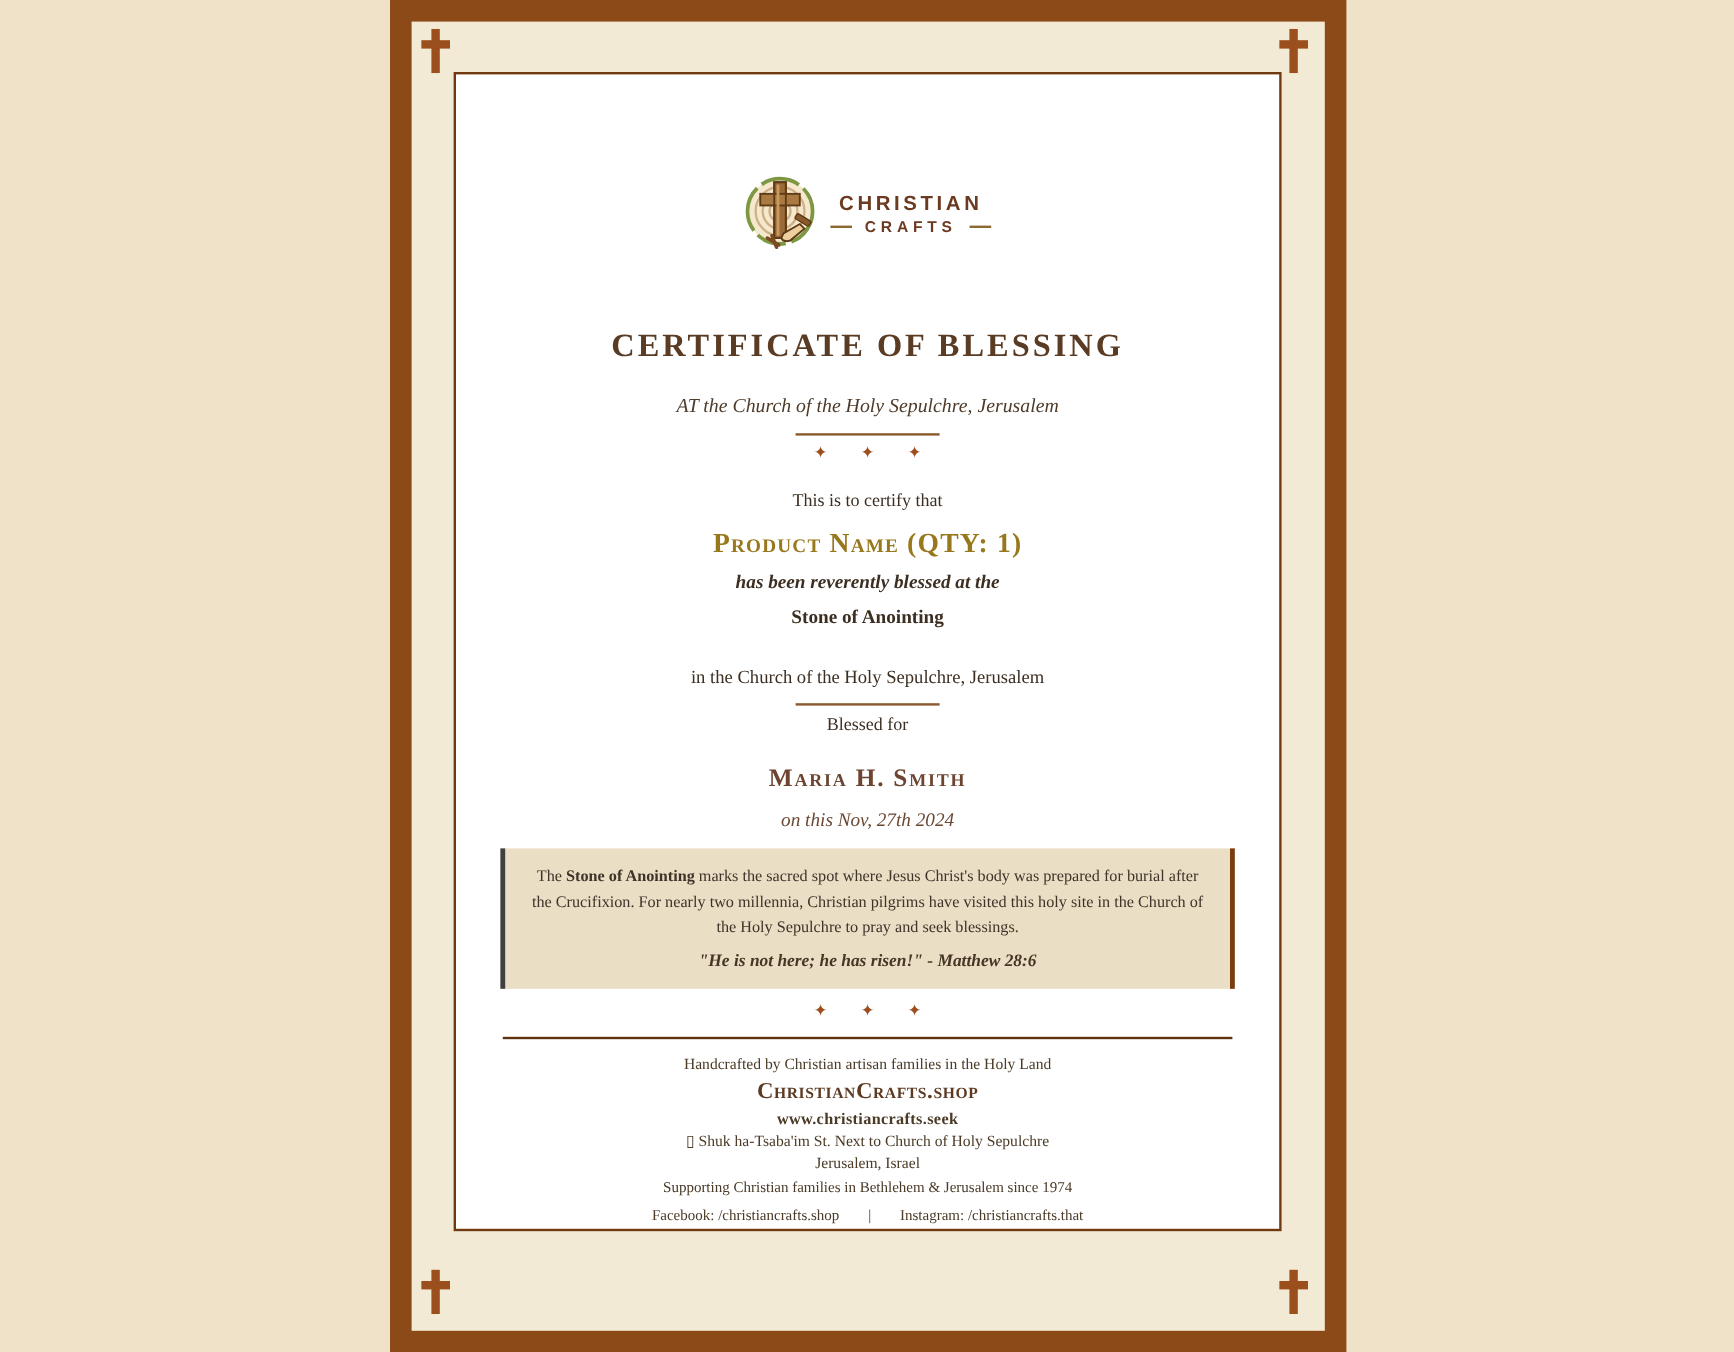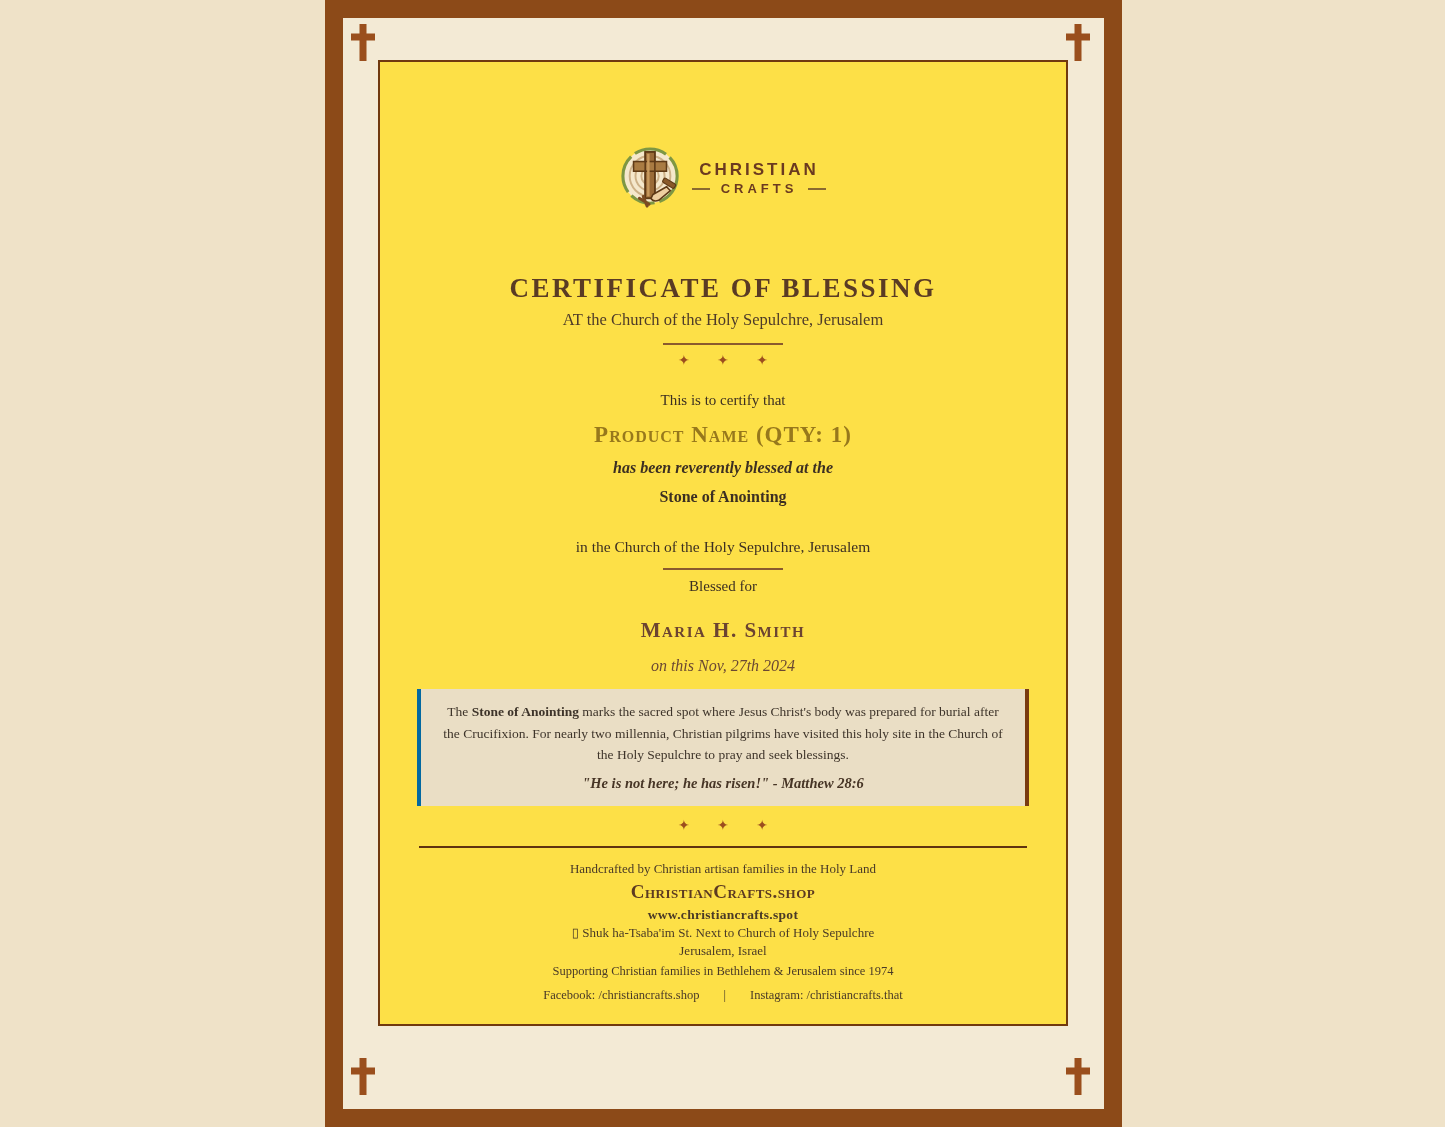--- a/index.html
+++ b/index.html
@@ -17,21 +17,21 @@
   }
   .corner-cross{position:absolute;width:24px;height:37px;}
   .corner-cross.tl{left:8px;top:6px;}
   .corner-cross.tr{right:14px;top:6px;}
   .corner-cross.bl{left:8px;bottom:14px;}
   .corner-cross.br{right:14px;bottom:14px;}
 
   
   .cert{
     position:absolute;left:35px;top:42px;width:690px;height:966px;
-    box-sizing:border-box;border:2px solid #70390F;background:#fde047;
+    box-sizing:border-box;border:2px solid #70390F;background:#ffffff;
     display:flex;flex-direction:column;align-items:center;text-align:center;
   }
 
   
   .logo{margin-top:84px;display:flex;align-items:center;gap:10px;}
   .logo-icon{width:62px;height:64px;}
   .logo-text{display:flex;flex-direction:column;align-items:center;gap:4px;}
   .logo-brand{
     font-family:"Liberation Sans", sans-serif;font-weight:bold;
     font-size:17px;letter-spacing:3px;color:#6B3A20;line-height:1;
@@ -40,21 +40,21 @@
   .logo-sub .dash{width:18px;height:2px;background:#8A6A30;}
   .logo-sub-text{
     font-family:"Liberation Sans", sans-serif;font-weight:bold;
     font-size:13px;letter-spacing:4px;color:#6B3A20;line-height:1;
   }
 
   .title{
     margin-top:64px;font-size:27px;font-weight:bold;letter-spacing:2.5px;
     color:#5A3B24;line-height:1.1;
   }
-  .subtitle{margin-top:6px;font-size:16.5px;color:#4E3B29;}
+  .subtitle{margin-top:24px;font-size:16.5px;font-style:italic;color:#4E3B29;}
   .divider{margin-top:13px;width:120px;border-top:2px solid #8A5A2E;}
   .diamonds{font-size:14px;color:#9C4E1E;letter-spacing:12px;padding-left:12px;line-height:1;}
   .diamonds.d1{margin-top:9px;}
   .certify{margin-top:24px;font-size:15px;color:#3C2F22;}
   .product{
     margin-top:13px;font-size:23px;font-weight:bold;color:#97781C;
     font-variant:small-caps;letter-spacing:1px;line-height:1.1;
   }
   .blessed-at{margin-top:12px;font-size:16px;font-weight:bold;font-style:italic;color:#3C2F22;}
   .stone{margin-top:11px;font-size:16px;font-weight:bold;color:#3C2F22;}
@@ -62,21 +62,21 @@
   .divider.d2{margin-top:12px;}
   .blessed-for{margin-top:8px;font-size:15px;color:#3C2F22;}
   .recipient{
     margin-top:24px;font-size:21px;font-weight:bold;color:#6C4431;
     font-variant:small-caps;letter-spacing:1.5px;line-height:1.1;
   }
   .date-line{margin-top:15px;font-size:16px;font-style:italic;color:#6B4833;}
 
   .info-box{
     margin-top:14px;width:612px;box-sizing:border-box;
-    background:#EADEC5;border-left:4px solid #0369a1;border-right:4px solid #7A3B10;
+    background:#EADEC5;border-left:4px solid #404040;border-right:4px solid #7A3B10;
     padding:12px 22px 14px 22px;
   }
   .info-text{font-size:13.5px;line-height:1.6;color:#3E342A;text-align:center;margin:0;}
   .info-verse{
     margin-top:9px;font-size:14.5px;font-weight:bold;font-style:italic;color:#473526;
   }
 
   .diamonds.d2x{margin-top:13px;}
   .footer-rule{margin-top:13px;width:608px;border-top:2px solid #5F330F;}
   .handcrafted{margin-top:13px;font-size:13px;color:#4A3A27;}
@@ -162,21 +162,21 @@
       <div class="info-box">
         <p class="info-text"><span>The </span><b>Stone of Anointing</b><span> marks the sacred spot where Jesus Christ's body was prepared for burial after the Crucifixion. For nearly two millennia, Christian pilgrims have visited this holy site in the Church of the Holy Sepulchre to pray and seek blessings.</span></p>
         <div class="info-verse">"He is not here; he has risen!" - Matthew 28:6</div>
       </div>
 
       <div class="diamonds d2x">✦ ✦ ✦</div>
       <div class="footer-rule"></div>
 
       <div class="handcrafted">Handcrafted by Christian artisan families in the Holy Land</div>
       <div class="footer-brand">ChristianCrafts.shop</div>
-      <div class="website">www.christiancrafts.spot</div>
+      <div class="website">www.christiancrafts.seek</div>
       <div class="address"><span>▯</span> <span>Shuk ha-Tsaba'im St. Next to Church of Holy Sepulchre</span></div>
       <div class="address">Jerusalem, Israel</div>
       <div class="supporting">Supporting Christian families in Bethlehem &amp; Jerusalem since 1974</div>
       <div class="social">
         <span>Facebook: /christiancrafts.shop</span>
         <span>|</span>
         <span>Instagram: /christiancrafts.that</span>
       </div>
 
     </div>

